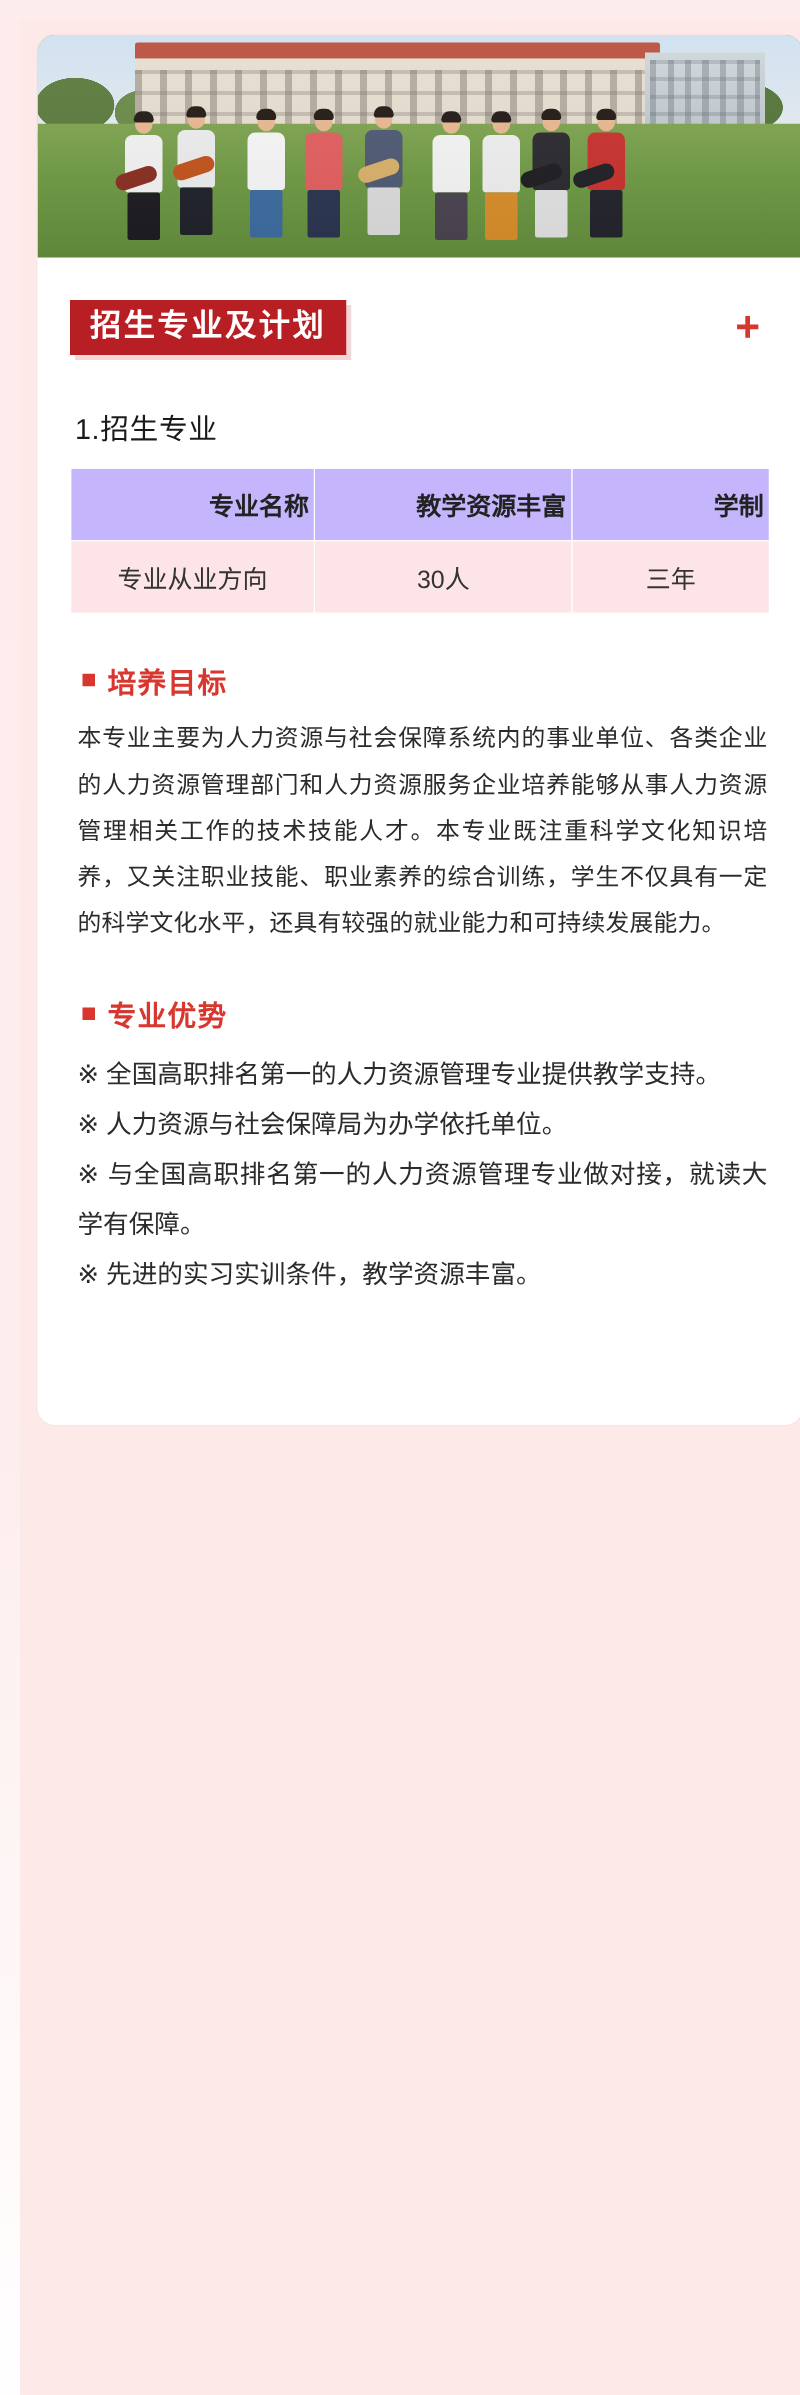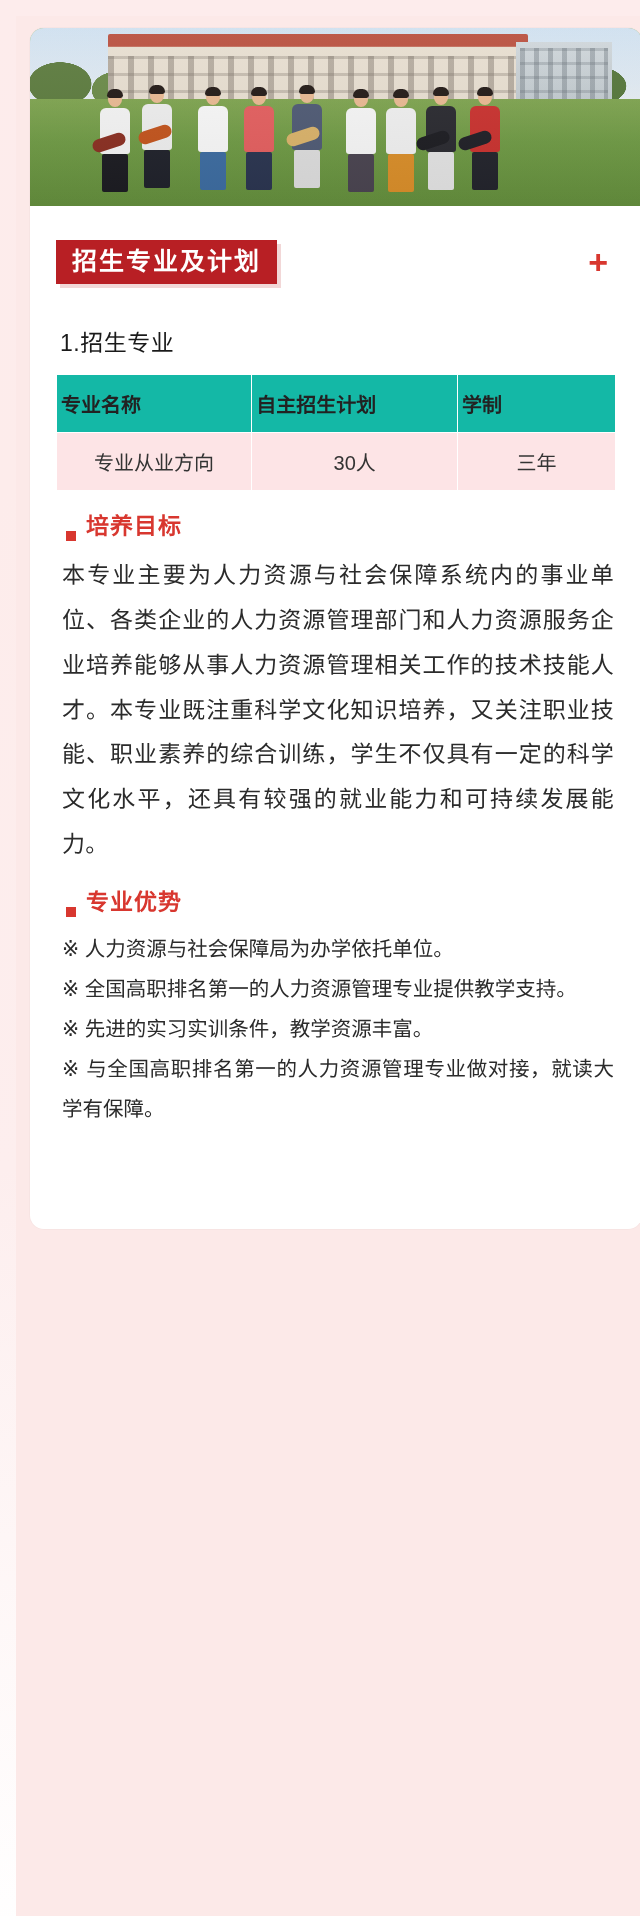--- a/index.html
+++ b/index.html
@@ -153,61 +153,61 @@
   }
 
   
   table.plan {
     width: 100%;
     border-collapse: collapse;
     table-layout: fixed;
     margin: 4px 0 6px 0;
   }
   table.plan th {
-    background: #14b8a6;
+    background: #c4b5fd;
     color: #222;
     font-size: 20px;
     font-weight: bold;
     padding: 14px 4px;
     border: 1px solid #ffffff;
-    text-align: left;
+    text-align: right;
   }
   table.plan td {
     background: #fde4e6;
     color: #333;
     font-size: 20px;
     padding: 14px 4px;
     border: 1px solid #ffffff;
     text-align: center;
   }
   table.plan th:nth-child(1), table.plan td:nth-child(1){ width: 35%; }
   table.plan th:nth-child(2), table.plan td:nth-child(2){ width: 37%; }
   table.plan th:nth-child(3), table.plan td:nth-child(3){ width: 28%; }
 
   .sub-head {
     display: flex;
-    align-items: flex-end;
+    align-items: center;
     gap: 10px;
-    margin: 16px 0 12px 10px;
+    margin: 36px 0 12px 10px;
   }
   .sub-head .bullet {
     width: 10px; height: 10px;
     background: #d8372f;
     display: inline-block;
     flex: none;
   }
   .sub-head .sub-title {
     color: #d8372f;
     font-size: 23px;
     font-weight: bold;
     letter-spacing: 1px;
   }
 
   p.para {
-    font-size: 23px;
+    font-size: 19px;
     line-height: 1.95;
     color: #2b2b2b;
     margin: 0 2px 0 6px;
     text-align: justify;
     text-justify: inter-ideograph;
     letter-spacing: 0.2px;
   }
   ul.star-list {
     list-style: none;
     margin: 0 2px 0 6px;
@@ -317,21 +317,21 @@
       </div>
 
       <div class="content">
 
         <h3 class="num-head">1.招生专业</h3>
 
         <table class="plan">
           <thead>
             <tr>
               <th>专业名称</th>
-              <th>自主招生计划</th>
+              <th>教学资源丰富</th>
               <th>学制</th>
             </tr>
           </thead>
           <tbody>
             <tr>
               <td>专业从业方向</td>
               <td>30人</td>
               <td>三年</td>
             </tr>
           </tbody>
@@ -343,24 +343,24 @@
           <span class="sub-title">培养目标</span>
         </div>
         <p class="para">本专业主要为人力资源与社会保障系统内的事业单位、各类企业的人力资源管理部门和人力资源服务企业培养能够从事人力资源管理相关工作的技术技能人才。本专业既注重科学文化知识培养，又关注职业技能、职业素养的综合训练，学生不仅具有一定的科学文化水平，还具有较强的就业能力和可持续发展能力。</p>
 
 
         <div class="sub-head">
           <span class="bullet"></span>
           <span class="sub-title">专业优势</span>
         </div>
         <ul class="star-list">
+          <li>※ 全国高职排名第一的人力资源管理专业提供教学支持。</li>
           <li>※ 人力资源与社会保障局为办学依托单位。</li>
-          <li>※ 全国高职排名第一的人力资源管理专业提供教学支持。</li>
+          <li>※ 与全国高职排名第一的人力资源管理专业做对接，就读大学有保障。</li>
           <li>※ 先进的实习实训条件，教学资源丰富。</li>
-          <li>※ 与全国高职排名第一的人力资源管理专业做对接，就读大学有保障。</li>
         </ul>
 
         <div class="footer-space"></div>
       </div>
 
     </div>
   </div>
 </div>
 
 </body></html>

